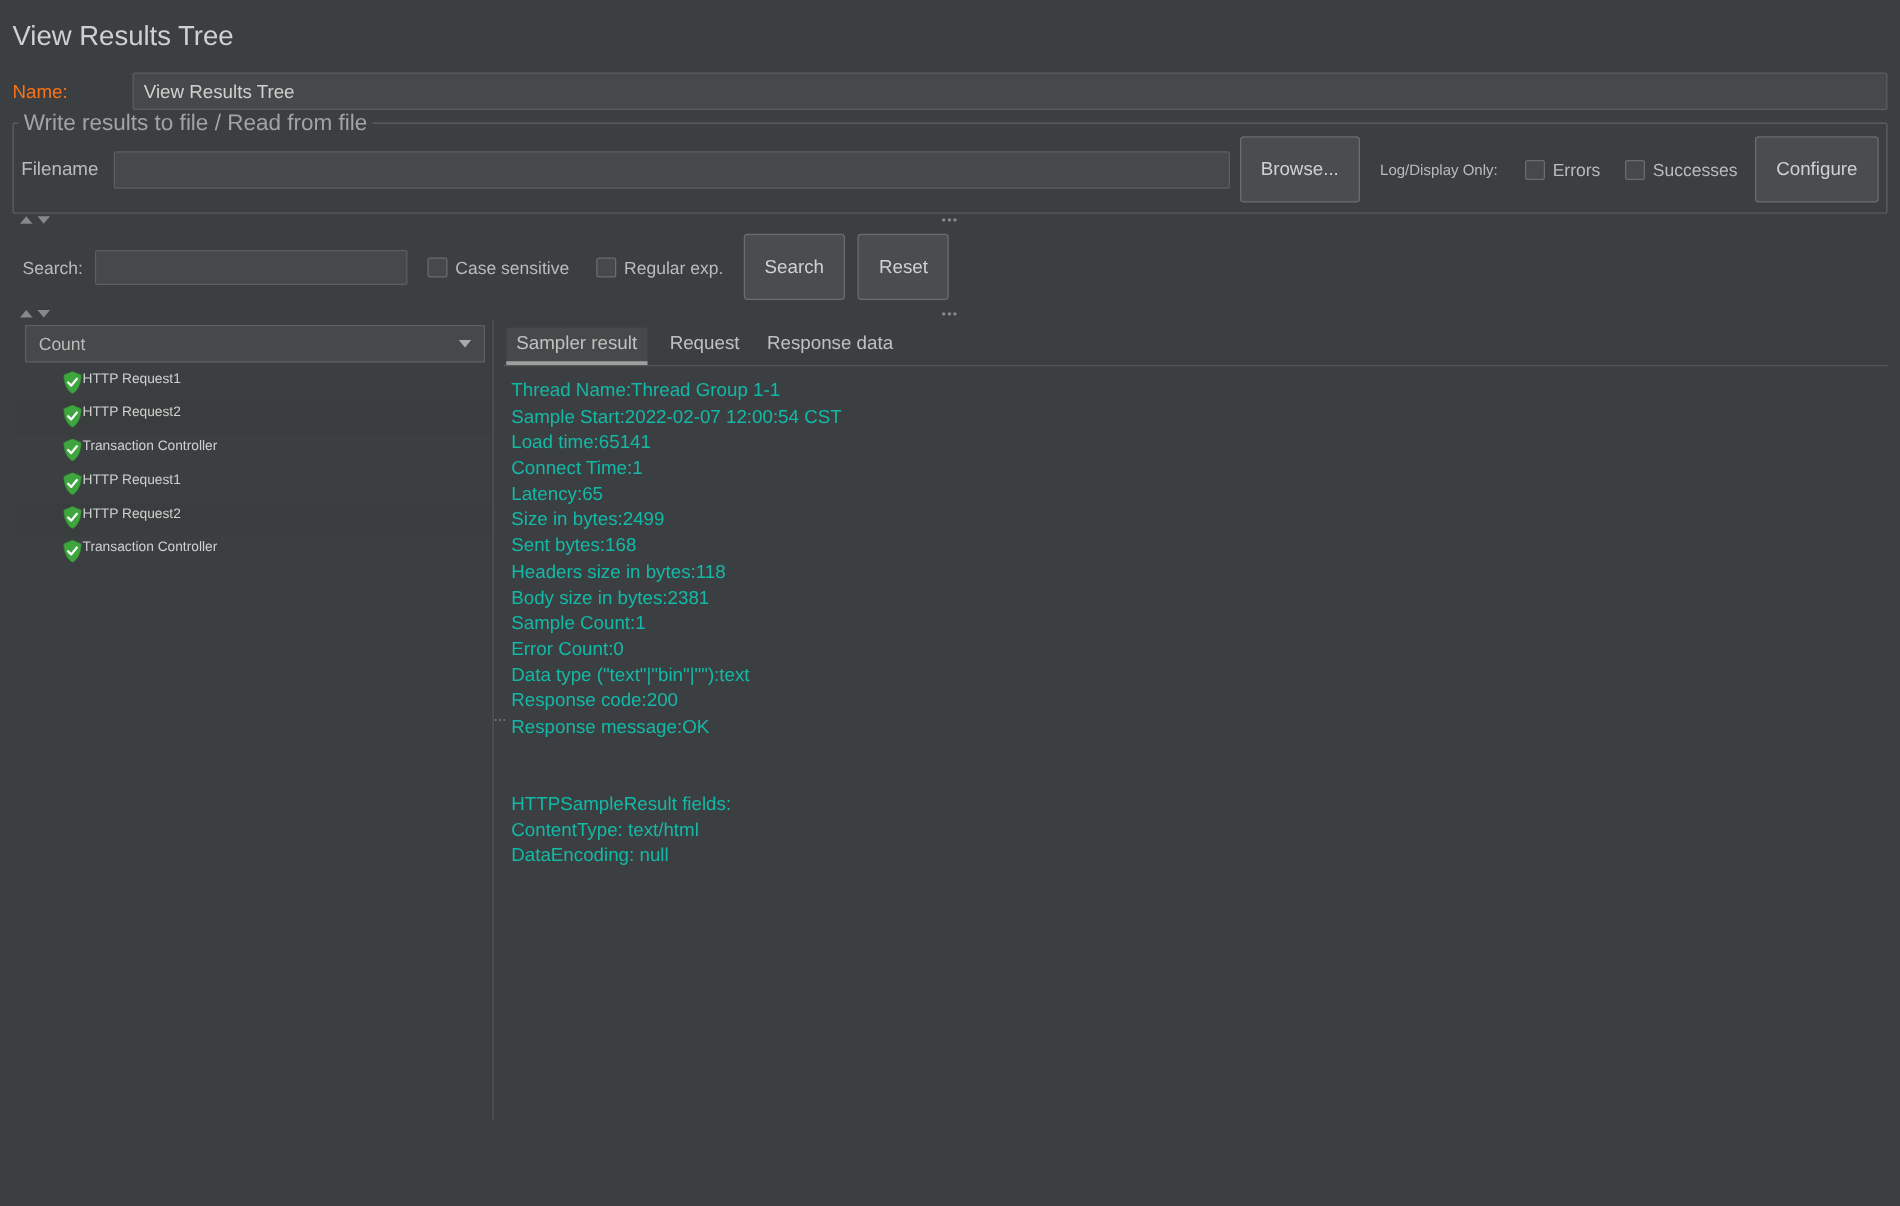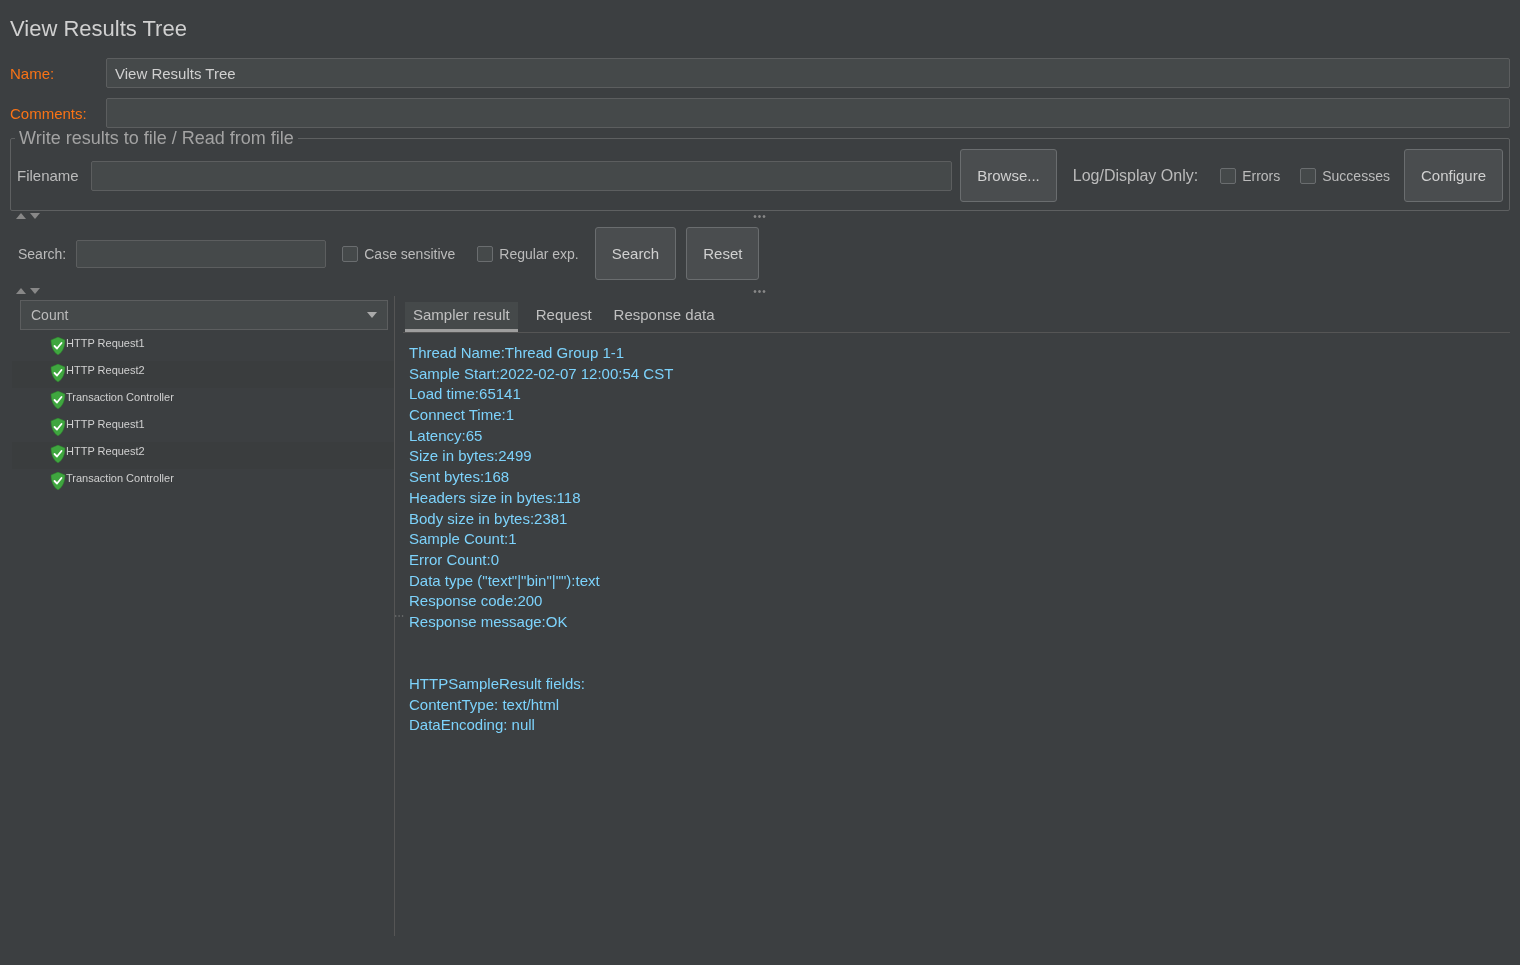--- a/index.html
+++ b/index.html
@@ -59,21 +59,21 @@
 .filename-label { font-size: 15px; margin-right: 4px; }
 .btn {
   background: #4a4d4f;
   border: 1px solid #6a6d6f;
   color: #d0d0d0;
   font-size: 15px;
   padding: 17px 16px;
   border-radius: 3px;
   cursor: pointer;
 }
-.logdisplay { font-size: 16px; margin: 0 8px; }
+.logdisplay { font-size: 12px; margin: 0 8px; }
 .checkbox-wrap { display: inline-flex; align-items: center; gap: 6px; margin: 0 6px; }
 input[type=checkbox] {
   width: 16px; height: 16px;
   background: #45494a;
   border: 1px solid #6a6d6f;
   appearance: none;
   border-radius: 2px;
   cursor: pointer;
 }
 .splitter-bar {
@@ -188,40 +188,36 @@
 }
 .tab.active {
   border-bottom: 3px solid #9e9e9e;
   background: #45494a;
   padding-left: 8px;
   padding-right: 8px;
 }
 .details {
   padding: 10px 6px;
   font-size: 15px;
-  color: #7dd3fc;
+  color: #14b8a6;
   line-height: 1.38;
   white-space: pre-line;
 }
 </style>
 </head>
 <body>
 
 <div class="container">
   <div class="page-title">View Results Tree</div>
 
   <div class="form-row">
     <div class="form-label">Name:</div>
     <input class="text-input" value="View Results Tree" style="">
   </div>
 
-  <div class="form-row">
-    <div class="form-label">Comments:</div>
-    <input class="text-input" value="" style="">
-  </div>
 
   <div class="fieldset">
     <div class="fieldset-legend">Write results to file / Read from file</div>
     <div class="file-row">
       <span class="filename-label">Filename</span>
       <input class="text-input" style="flex: 1 1 0%;" value="">
       <button class="btn">Browse...</button>
       <span class="logdisplay">Log/Display Only:</span>
       <label class="checkbox-wrap">
         <input type="checkbox" style="">

